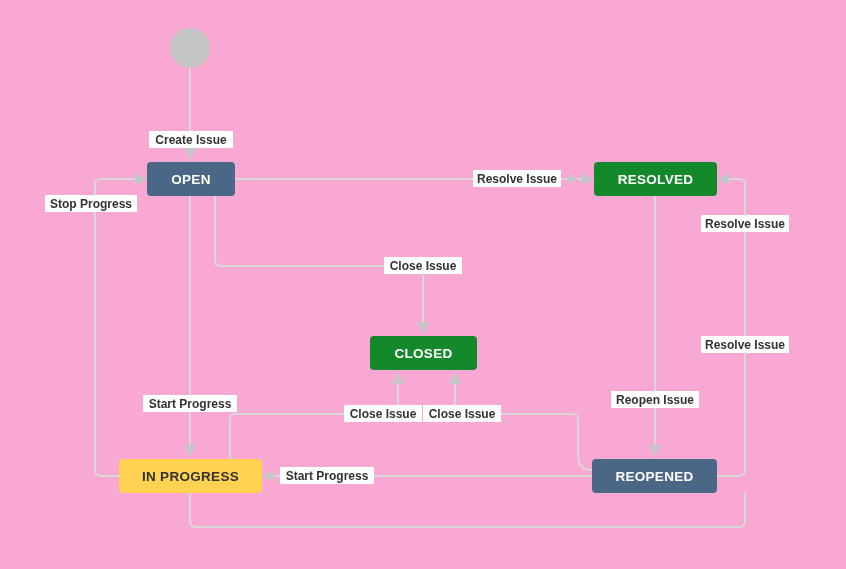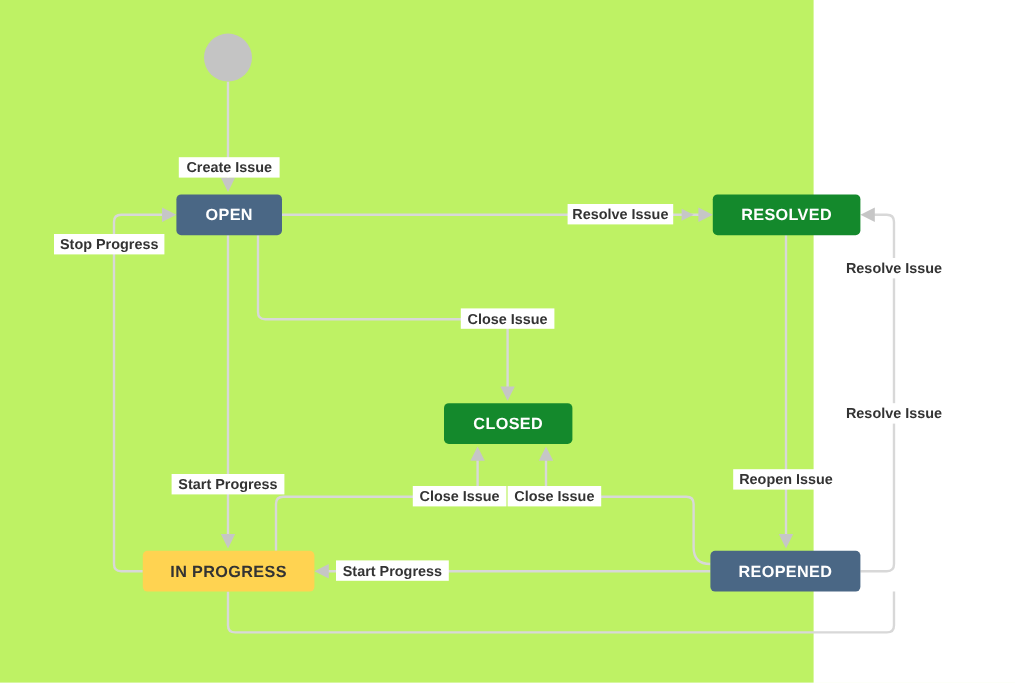--- a/index.html
+++ b/index.html
@@ -9,23 +9,23 @@
     background: #ffffff;
   }
   body {
     font-family: "Liberation Sans", sans-serif;
     width: 846px;
     height: 569px;
     overflow: hidden;
   }
   #diagram-canvas {
     position: relative;
-    width: 678px;
+    width: 846px;
     height: 569px;
-    background: #bef264;
+    background: #f9a8d4;
   }
   svg#workflow-svg {
     position: absolute;
     top: 0;
     left: 0;
     width: 846px;
     height: 569px;
   }
   .edge-path {
     fill: none;

